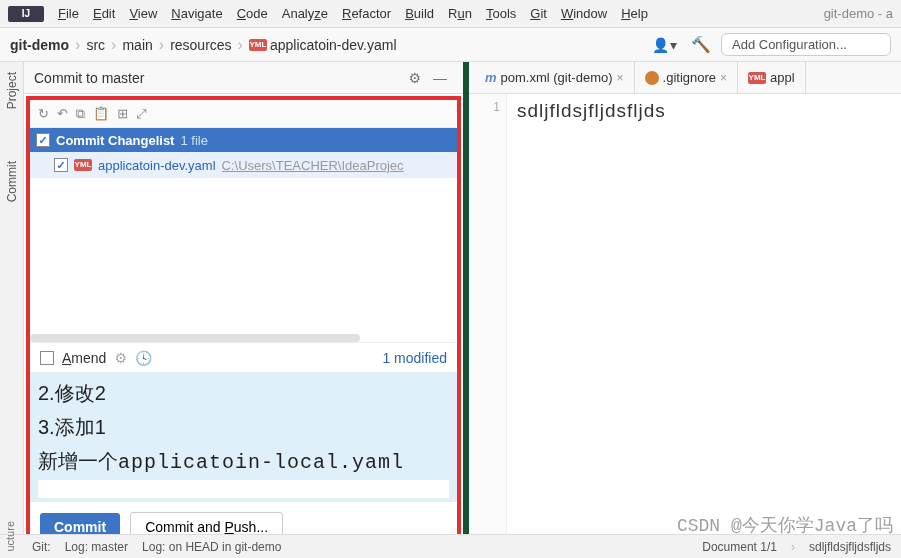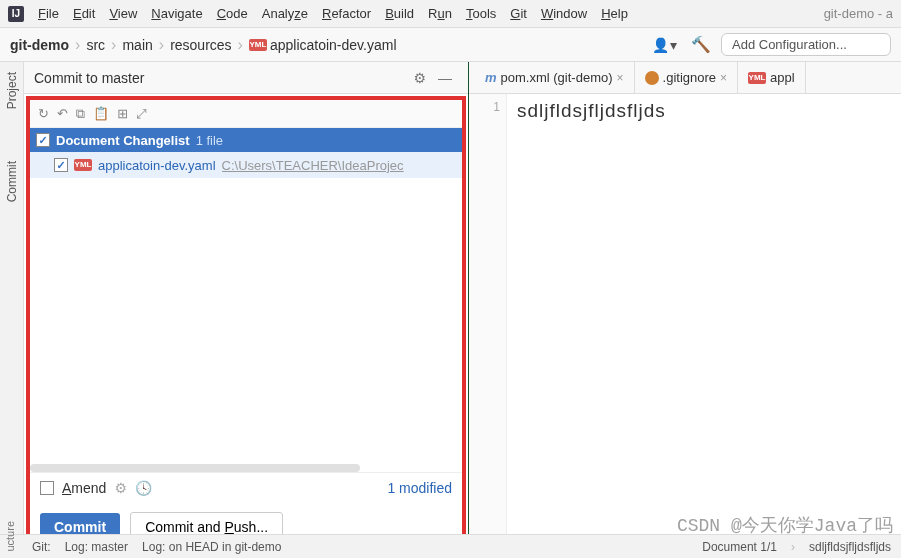--- a/index.html
+++ b/index.html
@@ -1,35 +1,35 @@
 <!DOCTYPE html>
 <html><head>
 <meta charset="utf-8">
 <style>
 * { box-sizing: border-box; margin: 0; padding: 0; font-family: "Segoe UI", Arial, sans-serif; }
 body { width: 901px; height: 558px; overflow: hidden; background: #f2f2f2; font-size: 13px; color: #333; position: relative; }
 .menubar { display: flex; align-items: center; height: 28px; background: #f2f2f2; padding: 0 8px; gap: 2px; border-bottom: 1px solid #ddd; }
-.menubar .app-icon { width: 16px; height: 16px; background: #3a3a4a; border-radius: 2px; margin-right: 6px; display:flex;align-items:center;justify-content:center;color:#fff;font-size:10px;font-weight:bold; }
+.menubar .app-icon { width: 36px; height: 16px; background: #3a3a4a; border-radius: 2px; margin-right: 6px; display:flex;align-items:center;justify-content:center;color:#fff;font-size:10px;font-weight:bold; }
 .menuitem { padding: 2px 6px; cursor: default; }
 .menuitem u { text-decoration: underline; }
 .window-title { margin-left: auto; color: #888; }
 .navbar { display: flex; align-items: center; height: 34px; background: #f8f8f8; padding: 0 10px; gap: 4px; border-bottom: 1px solid #ddd; }
 .breadcrumb { display: flex; align-items: center; gap: 4px; font-size: 14px; }
 .breadcrumb .sep { color: #bbb; font-size: 16px; padding: 0 2px; }
 .breadcrumb-item.bold { font-weight: bold; }
 .breadcrumb-item.filename { color: #333; display:flex; align-items:center; gap:3px;}
 .yml-icon { display:inline-block; width:18px; height:12px; background:#d9534f; color:#fff; font-size:8px; font-weight:bold; border-radius:2px; text-align:center; line-height:12px; }
 .navbar .spacer { flex: 1; }
 .run-config { border: 1px solid #ccc; background: #fff; padding: 3px 10px; border-radius: 6px; font-size: 13px; color: #555; min-width:170px;}
 .hammer-icon { color:#4a8c3a; font-size:16px; margin-right:6px;}
 .person-icon { color:#555; font-size:14px; margin-right:10px;}
 .main { display: flex; height: calc(558px - 28px - 34px); }
 .siderail { width: 24px; background: #f2f2f2; border-right: 1px solid #ddd; display:flex; flex-direction:column; align-items:center; padding-top:4px; gap:40px;}
 .siderail-label { writing-mode: vertical-rl; transform: rotate(180deg); font-size: 12px; color: #555; padding:6px 0;}
-.commit-panel { width: 445px; background: #fff; border-right: 1px solid #14532d; display:flex; flex-direction:column; position:relative;justify-content:space-between;}
+.commit-panel { width: 445px; background: #fff; border-right: 6px solid #14532d; display:flex; flex-direction:column; position:relative;justify-content:space-between;}
 .panel-header { display:flex; align-items:center; height:32px; padding:0 10px; background:#f8f8f8; border-bottom:1px solid #ddd;}
 .panel-header .title { font-size:14px; flex:1; }
 .gear, .minimize { color:#777; font-size:14px; padding:0 6px; cursor:default;}
 .highlight-box { border: 4px solid #e03030; margin: 2px; flex:1; display:flex; flex-direction:column; overflow:hidden; }
 .toolbar-strip { height:28px; background:#fafafa; border-bottom:1px solid #eee; display:flex; align-items:center; padding:0 8px; color:#888; gap:8px;}
 .changelist-header { background:#3b75c4; color:#fff; display:flex; align-items:center; height:24px; padding:0 6px; gap:6px; font-size:13px;}
 .chk { width:14px; height:14px; background:#fff; border:1px solid #888; display:inline-flex; align-items:center; justify-content:center; color:#3b75c4; font-size:11px; font-weight:bold; }
 .chk.empty { color:transparent;}
 .changelist-header .cl-name { font-weight:bold; }
 .changelist-header .cl-count { color:#cfe0f5; }
@@ -118,39 +118,47 @@
       <div class="toolbar-strip">
         <span>↻</span>
         <span>↶</span>
         <span>⧉</span>
         <span>📋</span>
         <span>⊞</span>
         <span>⤢</span>
       </div>
       <div class="changelist-header">
         <span class="chk">✓</span>
-        <span class="cl-name">Document Changelist</span>
+        <span class="cl-name">Commit Changelist</span>
         <span class="cl-count">1 file</span>
       </div>
       <div class="file-row">
         <span class="chk">✓</span>
         <span class="yml-icon">YML</span>
         <span class="fname">applicatoin-dev.yaml</span>
         <span class="fpath">C:\Users\TEACHER\IdeaProjec</span>
       </div>
       <div class="file-list-area"></div>
       <div class="scroll-thumb"></div>
       <div class="amend-row">
         <span class="chk empty">✓</span>
         <span><u>A</u>mend</span>
         <span style="color:#aaa;">⚙</span>
         <span style="color:#aaa;">🕓</span>
         <div class="spacer"></div>
         <span class="modified-info">1 modified</span>
       </div>
+      <div class="msg-area">
+        <div>2.修改2</div>
+        <div>3.添加1</div>
+        <div>
+          <span>新增一个</span><span class="line3file">applicatoin-local.yaml</span>
+        </div>
+        <div class="partial-white" style="height:18px;"></div>
+      </div>
       <div class="button-row">
         <button class="btn-commit">Commit</button>
         <button class="btn-push">Commit and <u>P</u>ush...</button>
       </div>
     </div>
   </div>
 
   <div class="editor-side">
     <div class="tabs">
       <div class="tab">

